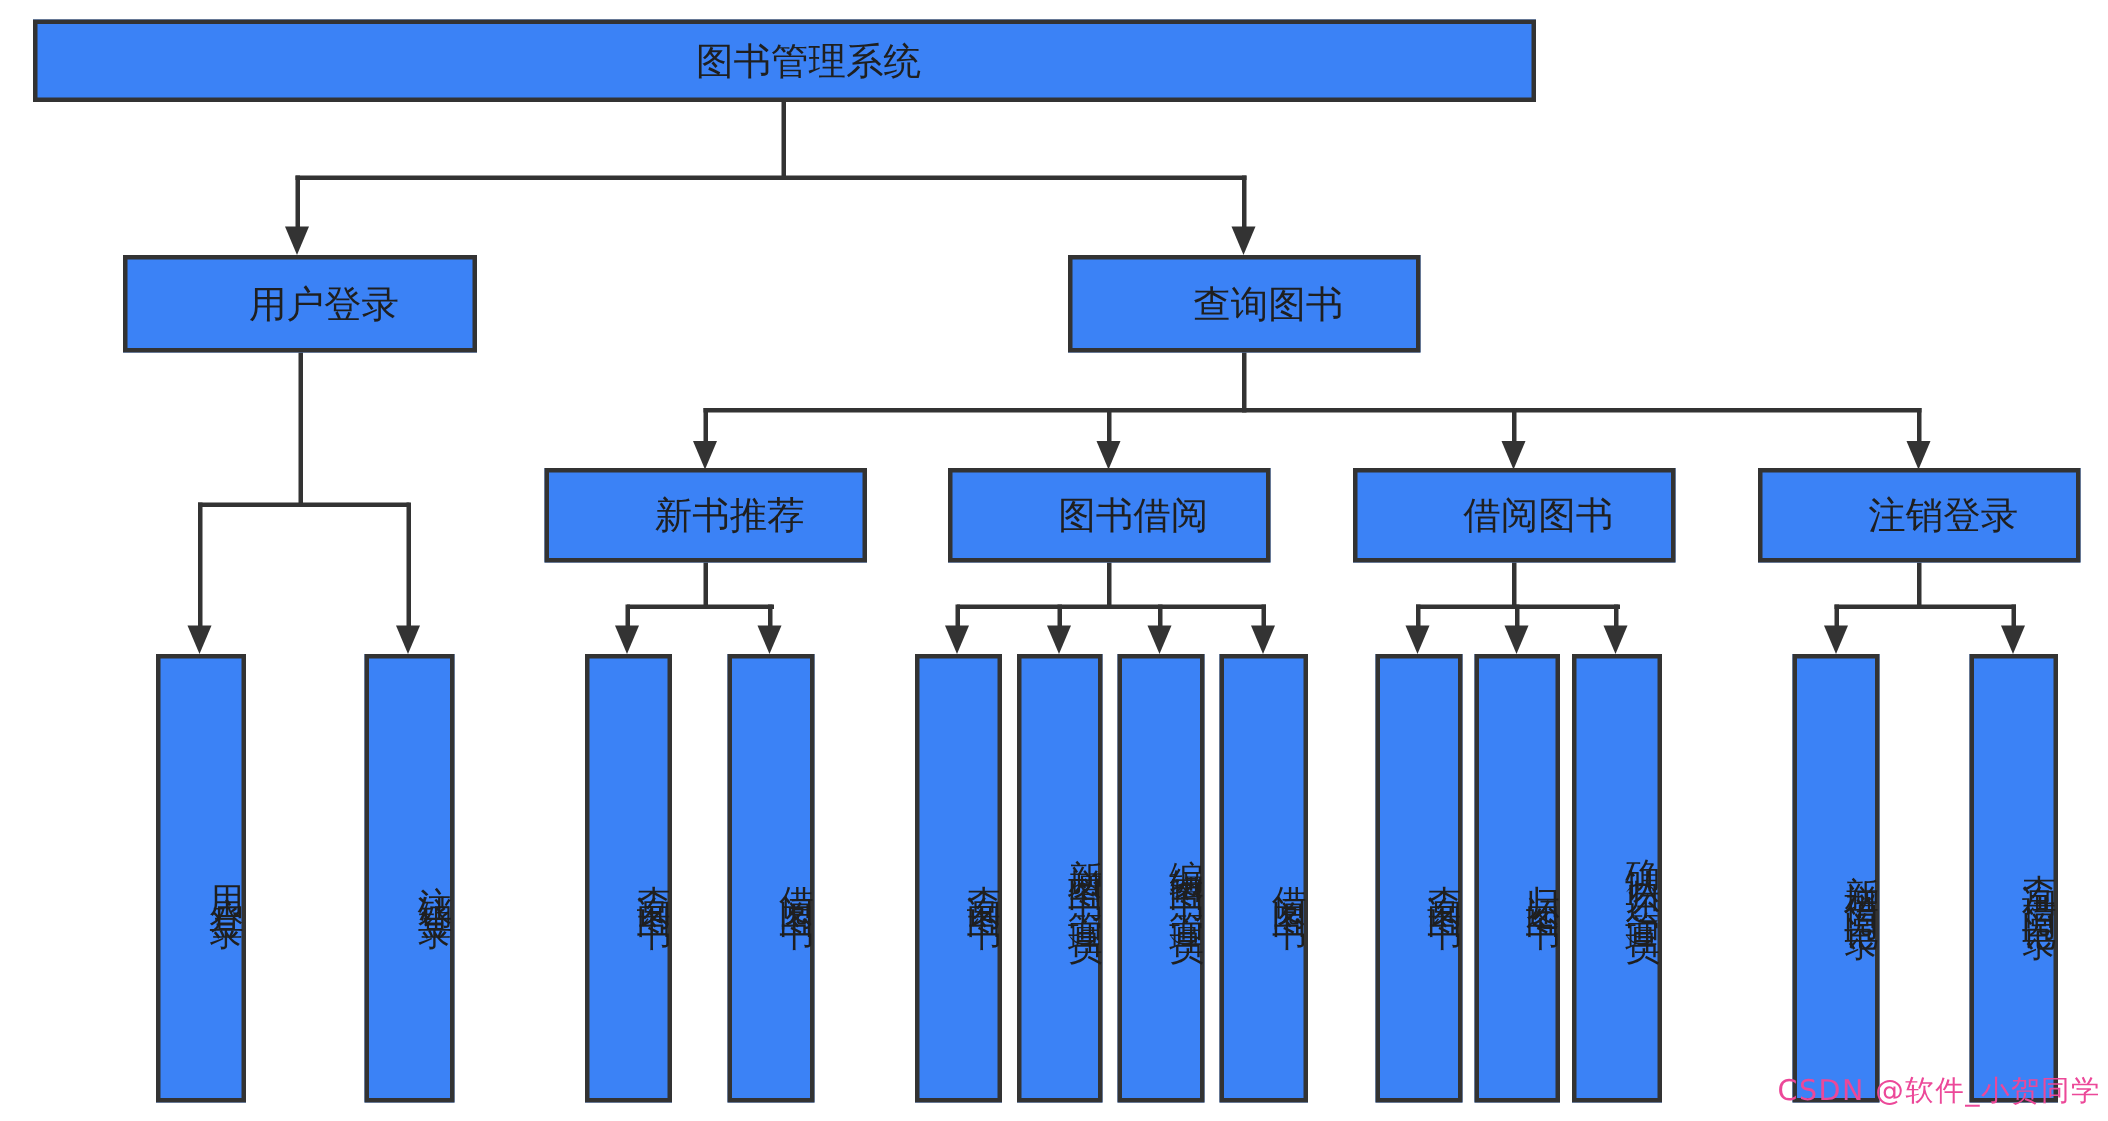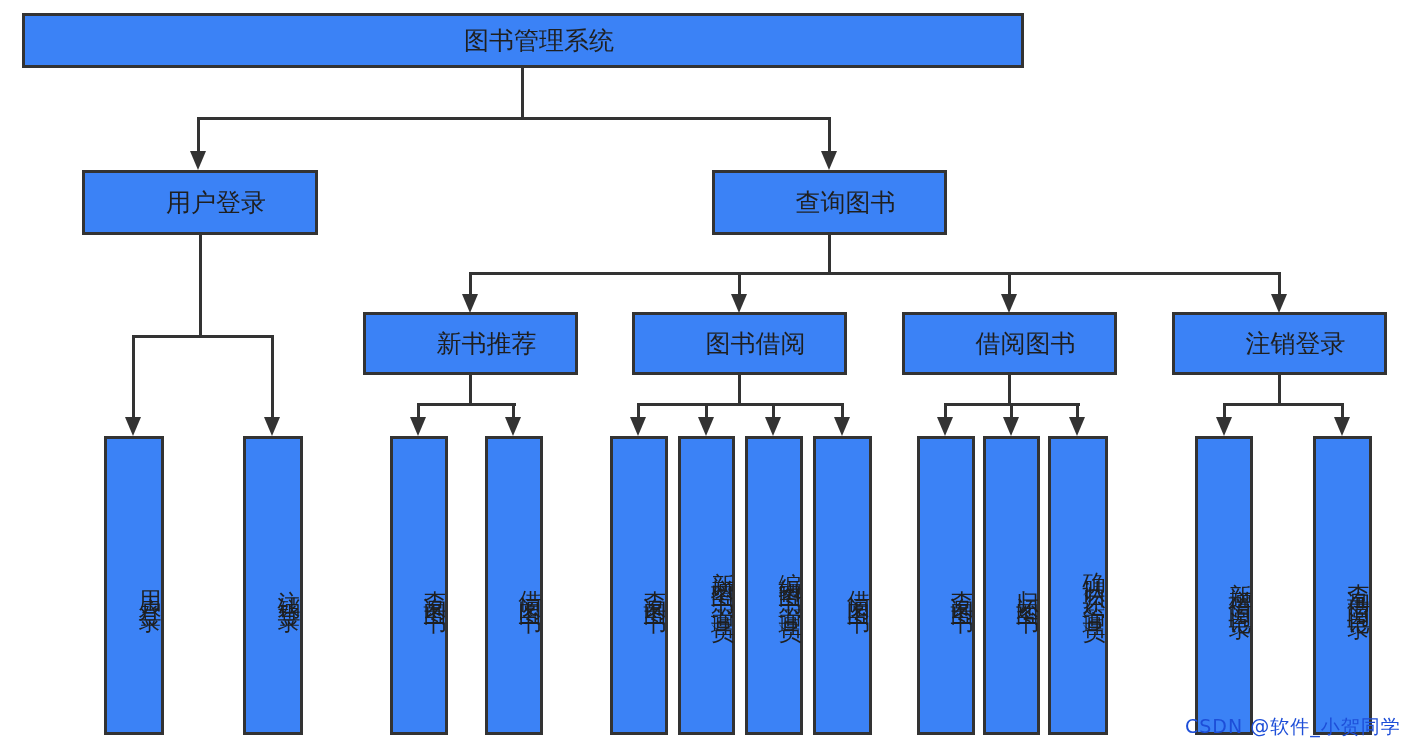--- a/index.html
+++ b/index.html
@@ -37,21 +37,21 @@
     position:absolute;width:0;height:0;
     border-left:8px solid transparent;
     border-right:8px solid transparent;
     border-top:19px solid #333333;
     z-index:1;
   }
   .watermark{
     position:absolute;
     left:1185px;top:714px;
     font-size:19px;
-    color:#1d4ed8;
+    color:#ec4899;
     letter-spacing:1px;
     z-index:5;
     white-space:nowrap;
   }
 </style>
 </head>
 <body>
 
 <div id="stage">
 

